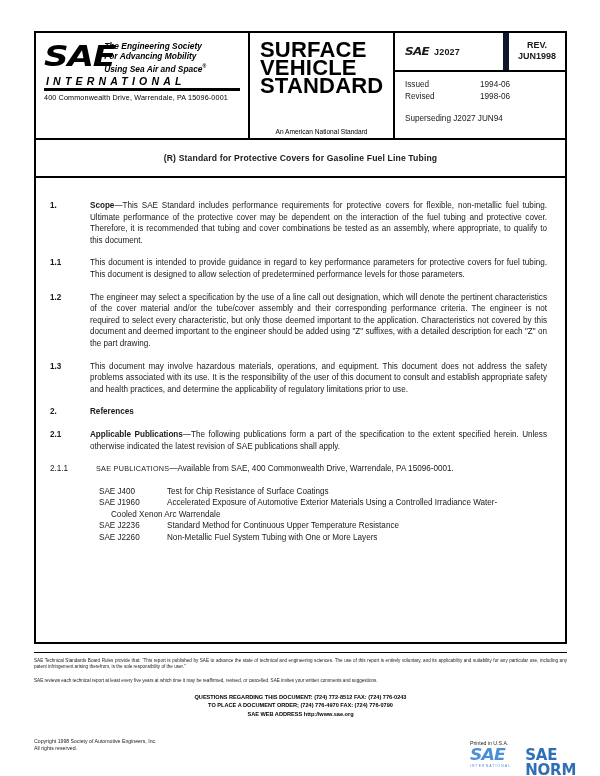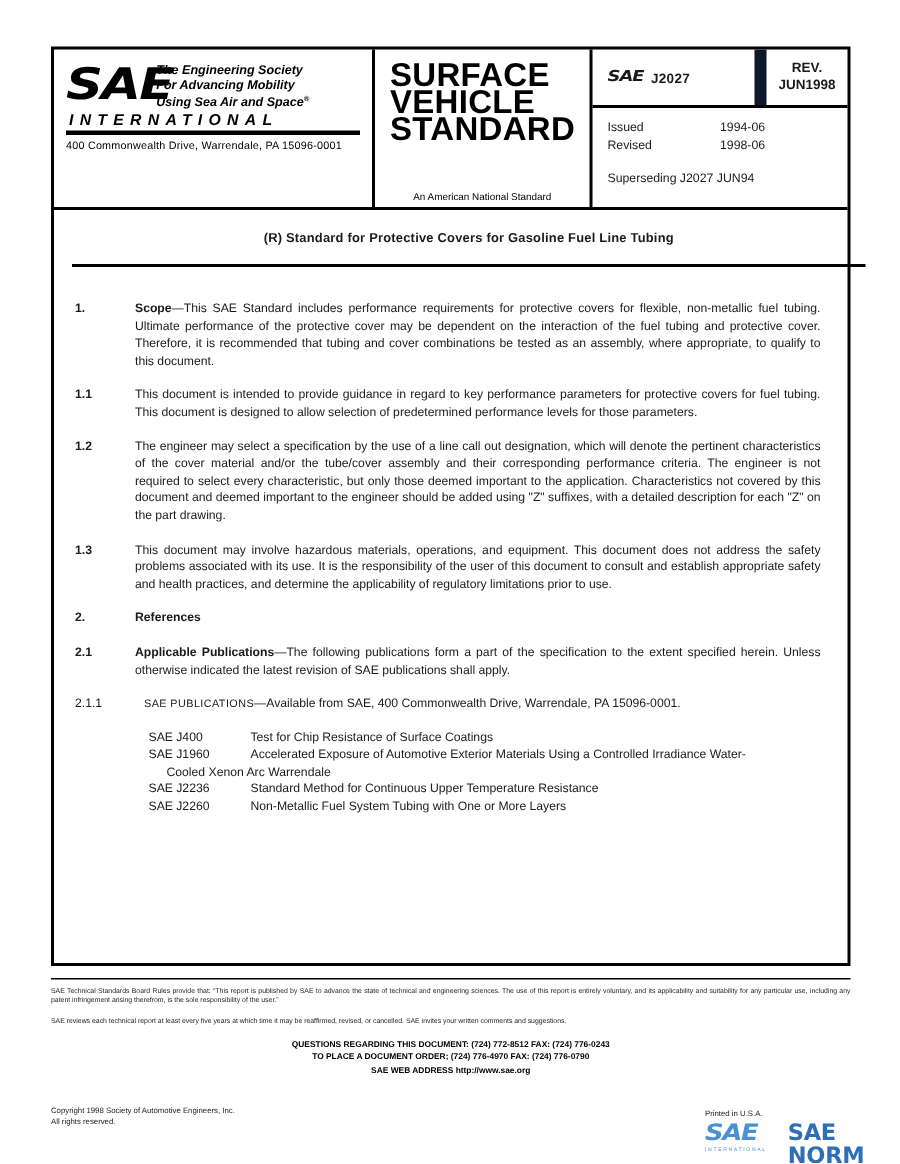--- a/index.html
+++ b/index.html
@@ -145,38 +145,38 @@
     font-style: italic;
     font-size: 10px;
     transform: scaleX(1.2);
     transform-origin: left center;
     letter-spacing: -0.6px;
     margin-right: 9px;
   }
   .meta-doc .docnum { font-size: 9px; font-weight: bold; letter-spacing: 0.2px; }
   .meta-rev {
     width: 62px;
-    border-left: 8px solid #0f172a;
+    border-left: 6px solid #0f172a;
     box-sizing: border-box;
     text-align: center;
     font-weight: bold;
     font-size: 9px;
     line-height: 11px;
     padding-top: 7px;
   }
   .meta-bottom { padding: 7px 0 0 10px; font-size: 8.2px; line-height: 11.5px; }
   .meta-row { display: flex; gap: 17px; }
   .meta-label { width: 58px; }
   .meta-val { }
   .meta-sup { margin-top: 11px; font-size: 8.2px; }
 
   
   .title-bar {
     position: absolute;
-    left: 12px;
+    left: 0;
     top: 107px;
     width: 100%;
     height: 38px;
     border-bottom: 2px solid #000;
     box-sizing: border-box;
     display: flex;
     align-items: center;
     justify-content: center;
   }
   .title-bar .t {

